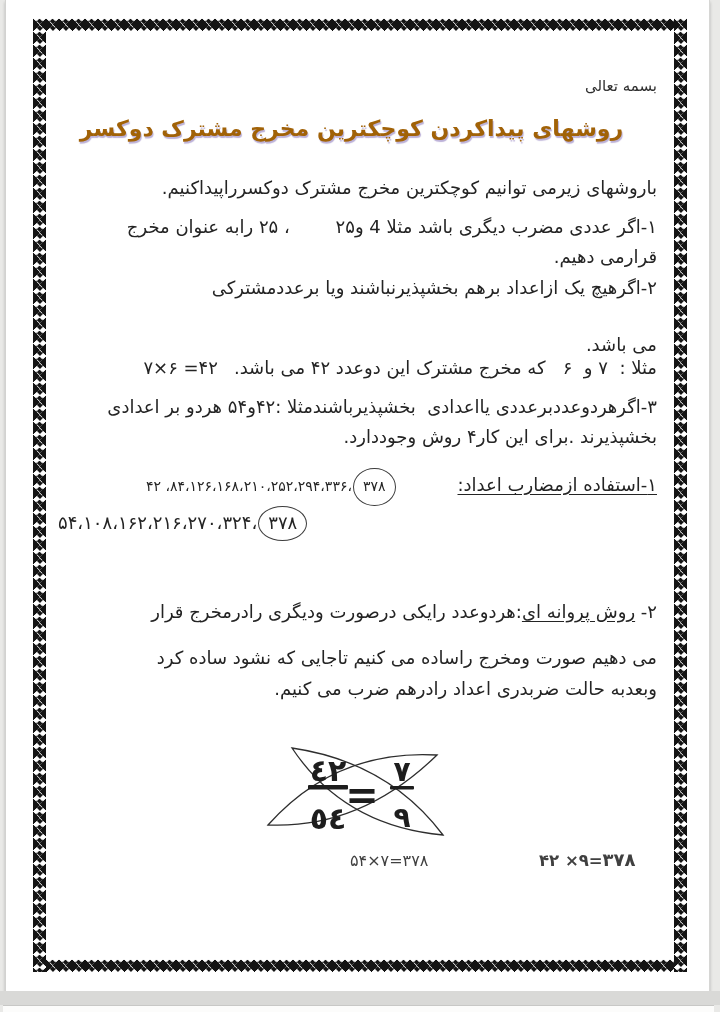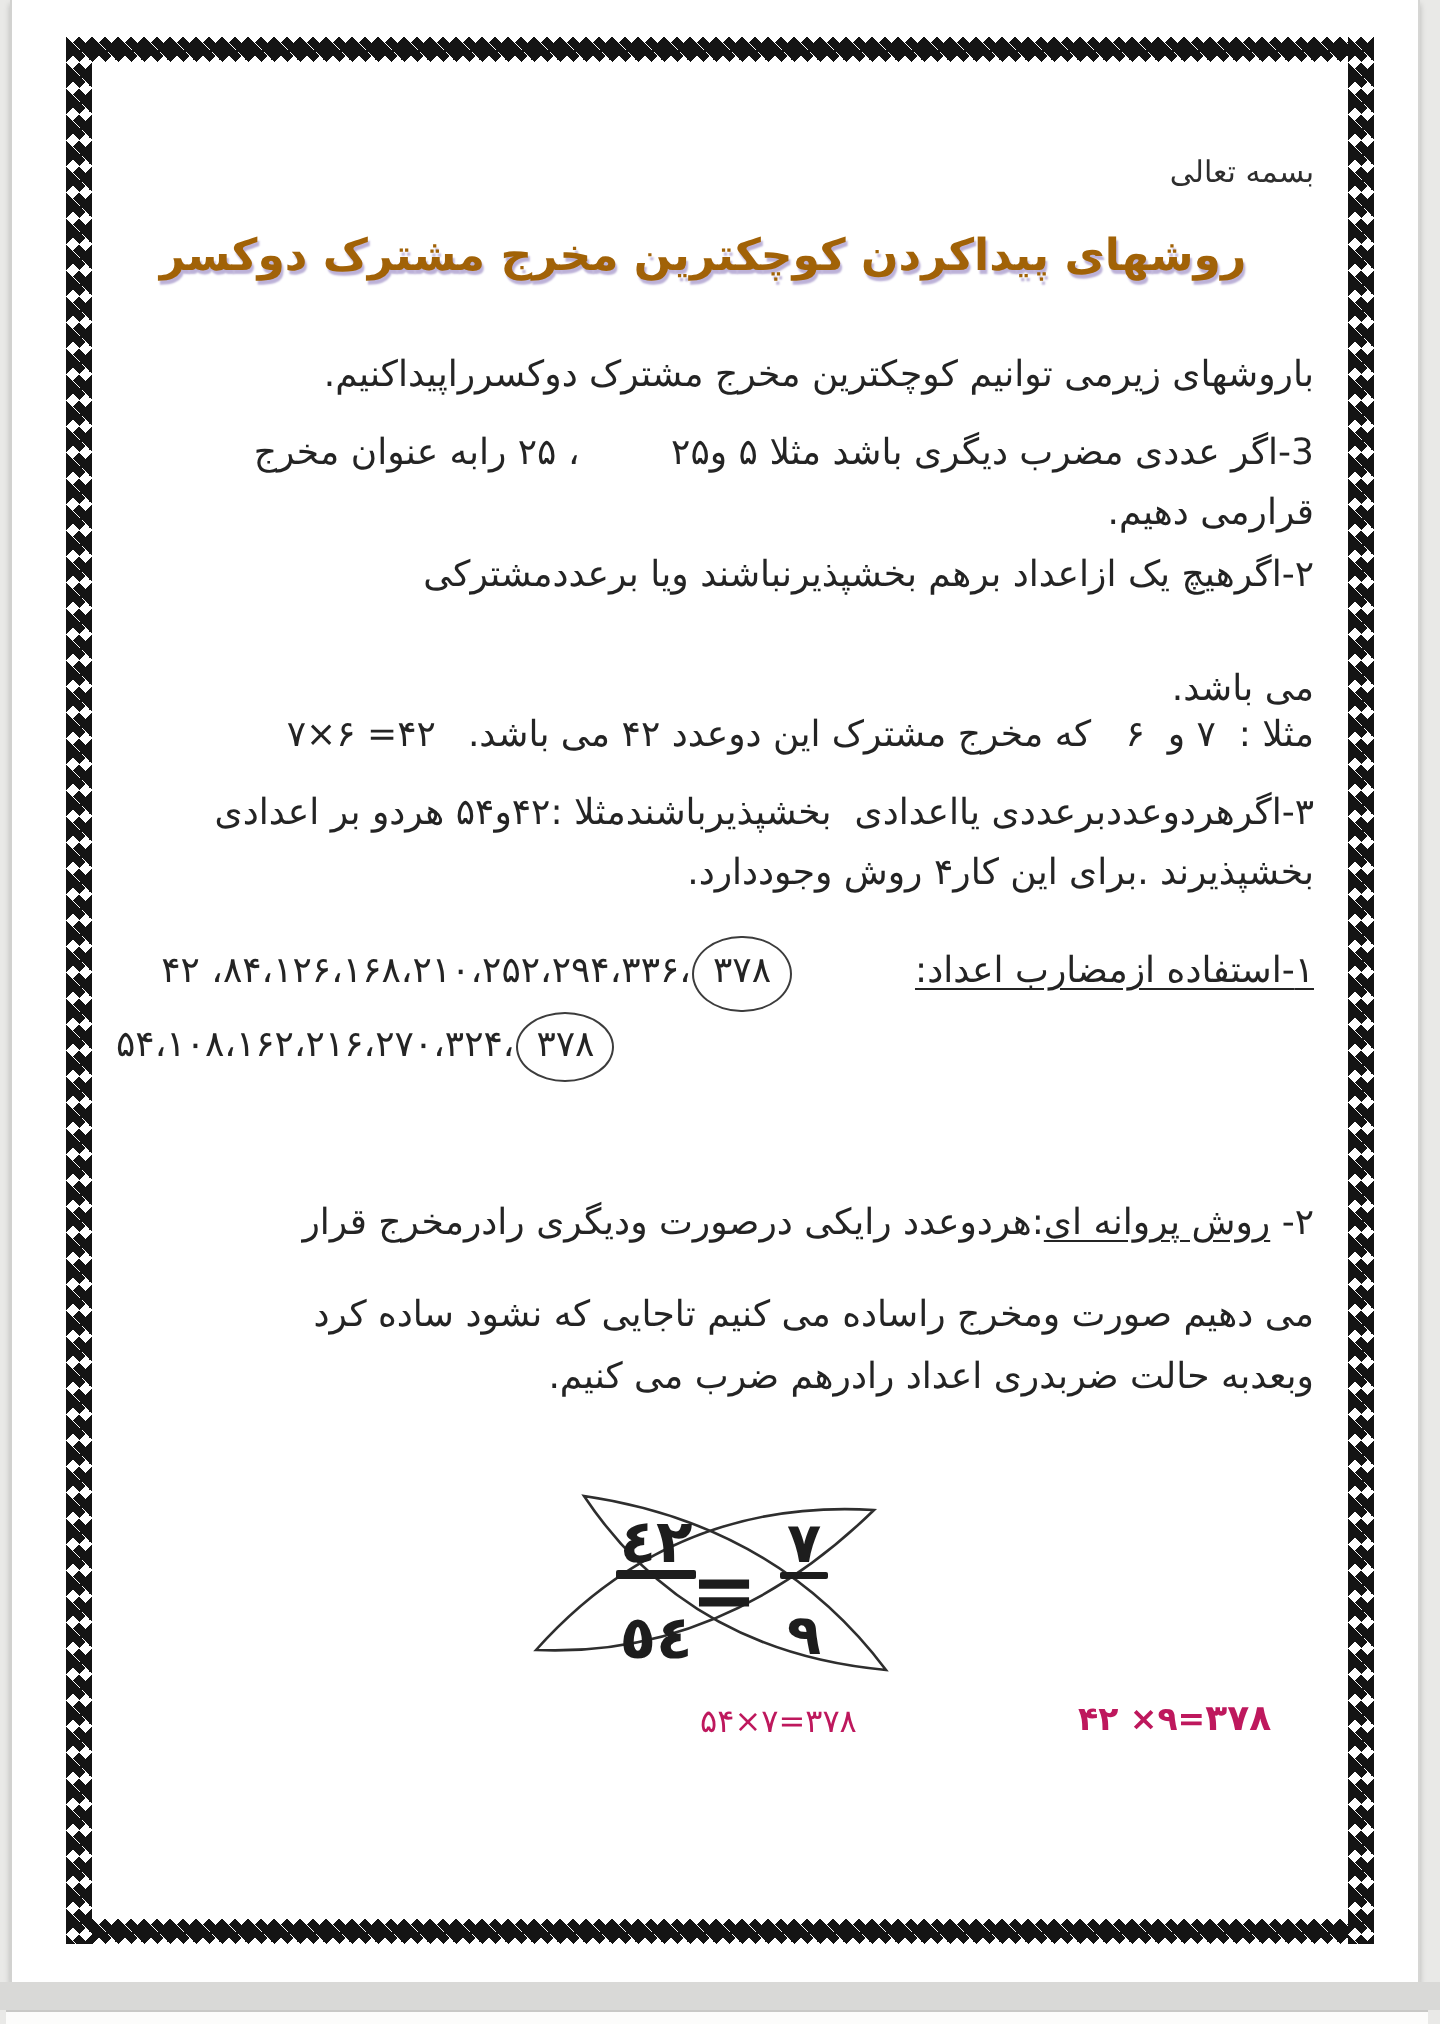--- a/index.html
+++ b/index.html
@@ -26,25 +26,25 @@
 
   .ln{position:absolute;right:63px;direction:rtl;text-align:left;color:#242424;
       font-size:18px;line-height:24px;white-space:pre;}
   .t{white-space:pre;}
   .besmellah{top:74px;font-size:15px;color:#2e2e2e;}
   .title{position:absolute;left:46px;right:63px;top:116px;margin:0;text-align:center;
          direction:rtl;font-size:22px;font-weight:bold;color:#a16207;
          text-shadow:1px 2px 1px #bcb1d8;white-space:pre;}
   .u{text-decoration:underline;text-underline-offset:3px;}
   .nums{direction:ltr;unicode-bidi:isolate;display:inline-block;}
-  .nums1{margin-right:62px;font-size:18px;}
+  .nums1{margin-right:62px;font-size:14px;}
   .nums2{position:absolute;left:58px;top:506px;direction:ltr;color:#242424;font-size:18px;}
   .circled{display:inline-block;border:1.5px solid #3c3c3c;border-radius:50%;
            padding:5px 9px 7px;margin-left:1px;}
-  .eq{position:absolute;direction:ltr;color:#be185d;font-size:16px;}
+  .eq{position:absolute;direction:ltr;color:#404040;font-size:16px;}
   .eqleft{left:350px;top:851px;}
   .eqright{left:539px;top:849px;font-size:16.5px;font-weight:bold;}
   .eqright b{font-size:18px;}
   .butterfly{position:absolute;left:256px;top:734px;}
 </style>
 </head>
 <body>
 
 <div class="photo">
   <div class="page1"></div>
@@ -54,21 +54,21 @@
   <div class="frame top"></div>
   <div class="frame bottom"></div>
   <div class="frame left"></div>
   <div class="frame right"></div>
 
   <div class="ln besmellah">بسمه تعالی</div>
   <h1 class="title">روشهای پیداکردن کوچکترین مخرج مشترک دوکسر</h1>
 
   <div class="ln" style="top:176px">باروشهای زیرمی توانیم کوچکترین مخرج مشترک دوکسرراپیداکنیم.</div>
 
-  <div class="ln" style="top:215px">3-اگر عددی مضرب دیگری باشد مثلا ۵ و۲۵        ، ۲۵ رابه عنوان مخرج</div>
+  <div class="ln" style="top:215px">۱-اگر عددی مضرب دیگری باشد مثلا 4 و۲۵        ، ۲۵ رابه عنوان مخرج</div>
   <div class="ln" style="top:245px">قرارمی دهیم.</div>
 
   <div class="ln" style="top:276px">۲-اگرهیچ یک ازاعداد برهم بخشپذیرنباشند ویا برعددمشترکی</div>
   <div class="ln" style="top:333px">می باشد.</div>
 
   <div class="ln" style="top:356px"><span class="t">مثلا :  ۷ و  ۶   که مخرج مشترک این دوعدد ۴۲ می باشد.</span><span class="nums t" dir="ltr" style="margin-right:16px">۷×۶ =۴۲</span></div>
 
   <div class="ln" style="top:395px">۳-اگرهردوعددبرعددی یااعدادی  بخشپذیرباشندمثلا :۴۲و۵۴ هردو بر اعدادی</div>
   <div class="ln" style="top:425px">بخشپذیرند .برای این کار۴ روش وجوددارد.</div>
 

